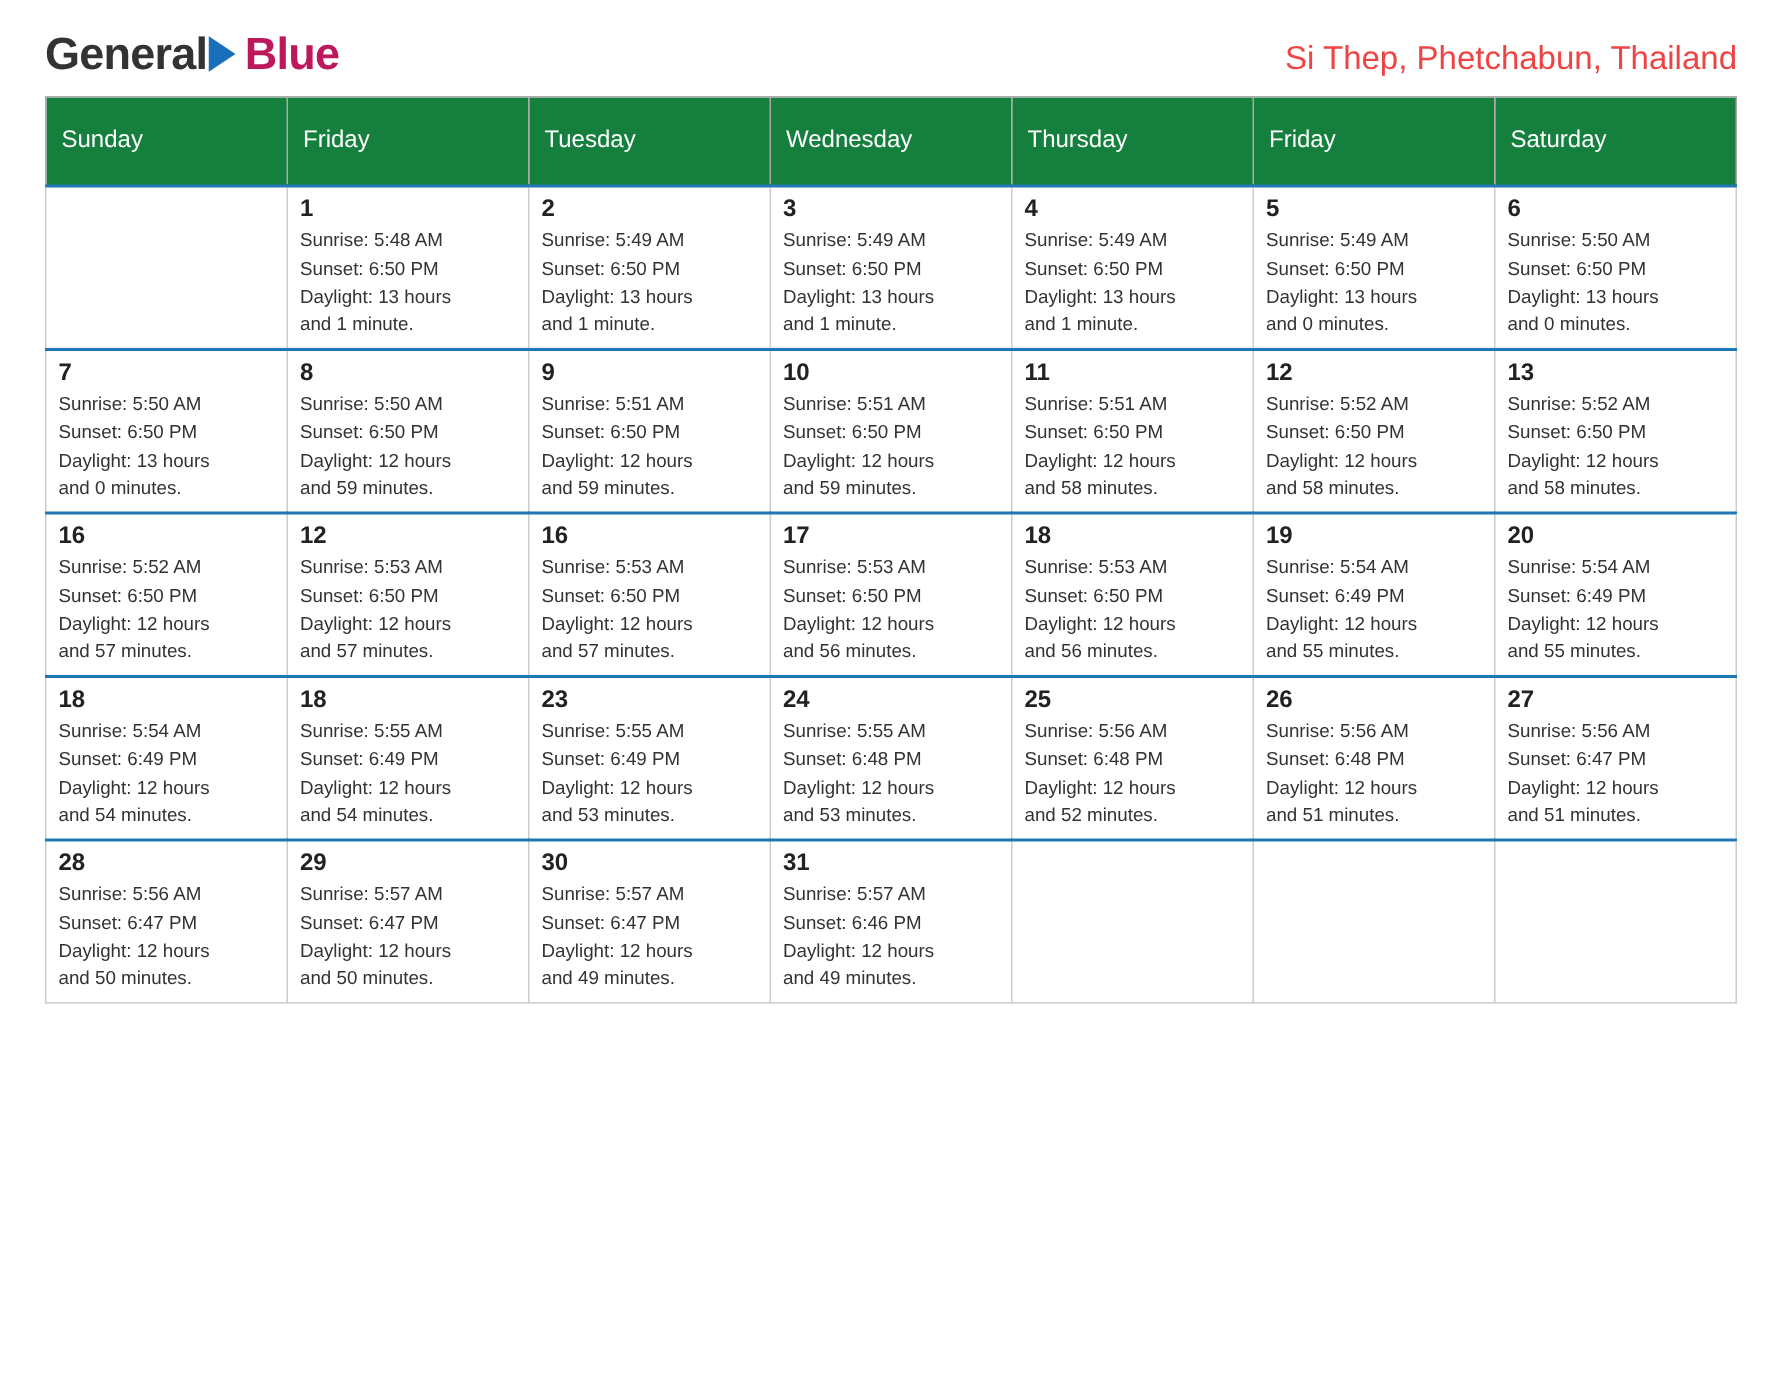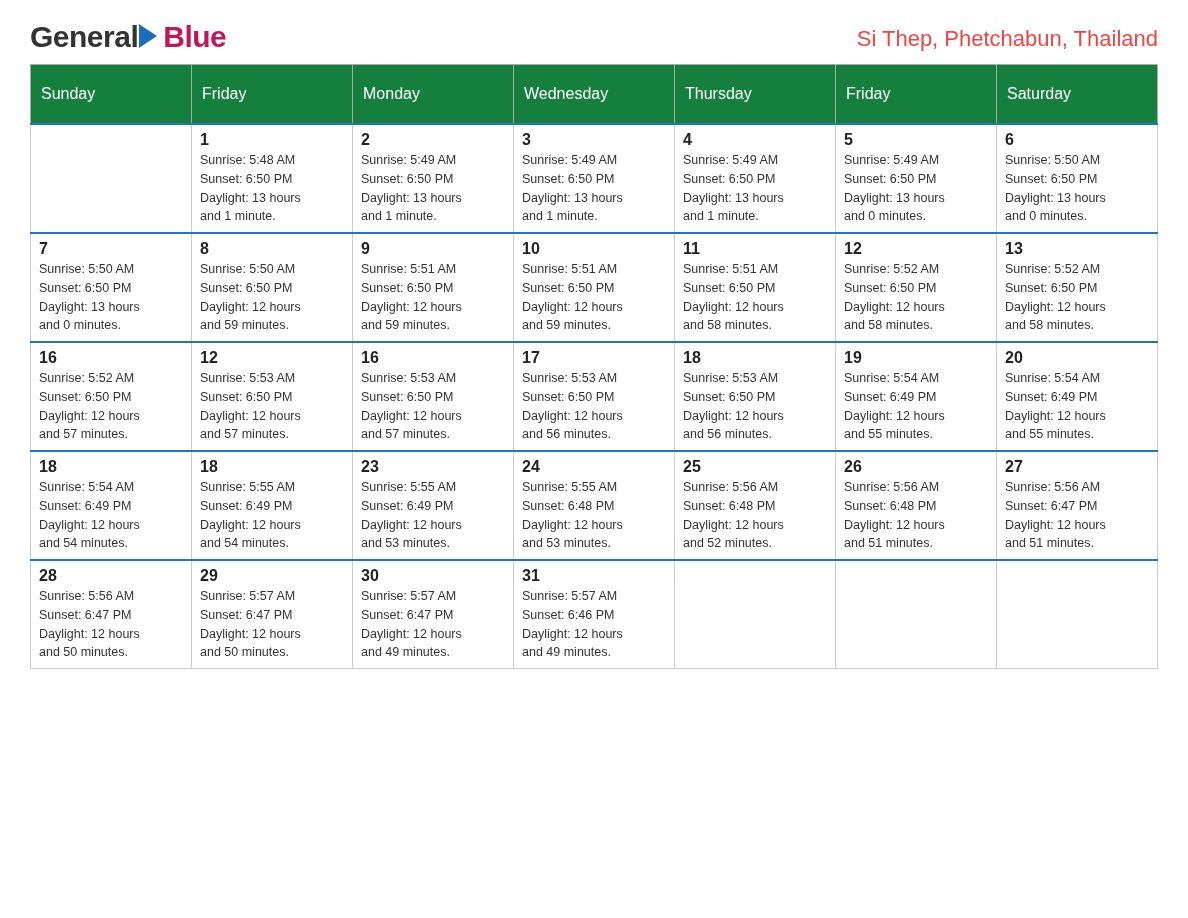--- a/index.html
+++ b/index.html
@@ -109,21 +109,21 @@
   <div class="title-section">
     <div class="location">Si Thep, Phetchabun, Thailand</div>
   </div>
 </div>
 
 <table class="calendar">
   <thead>
     <tr>
     <th>Sunday</th>
         <th>Friday</th>
-        <th>Monday</th>
+        <th>Tuesday</th>
         <th>Wednesday</th>
         <th>Thursday</th>
         <th>Friday</th>
         <th>Saturday</th>
       </tr>
   </thead>
   <tbody id="calendar-body">
   <tr>
         <td class="empty-cell"></td>
         <td>

